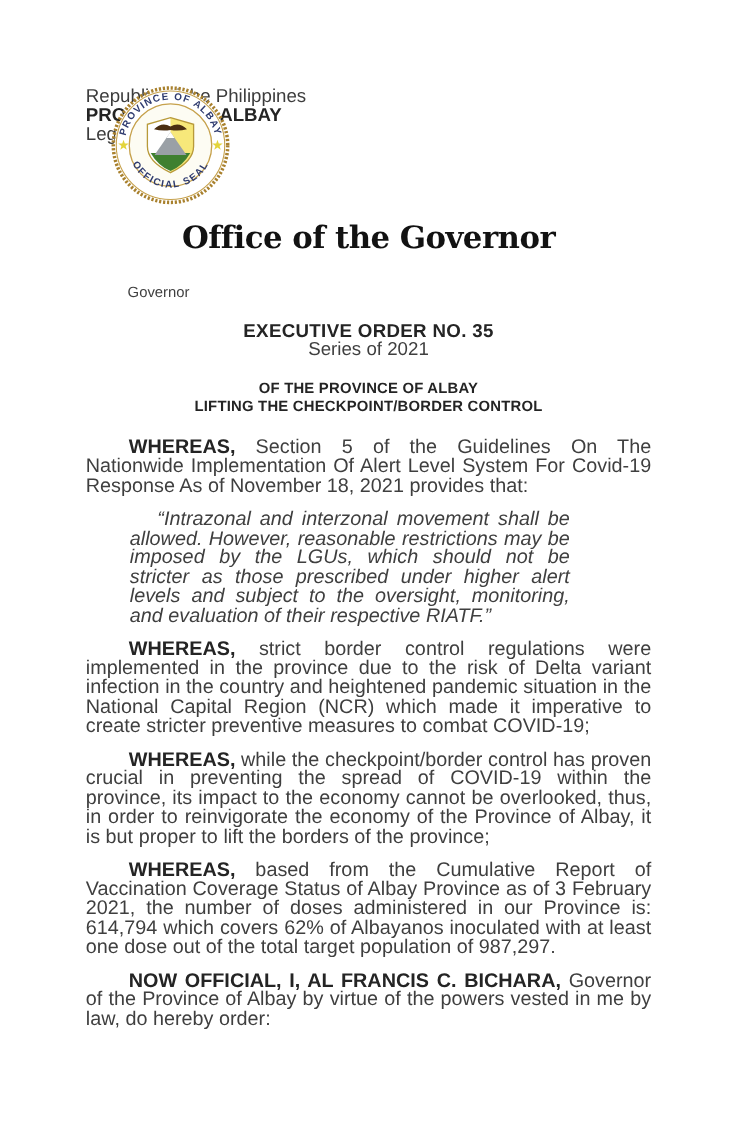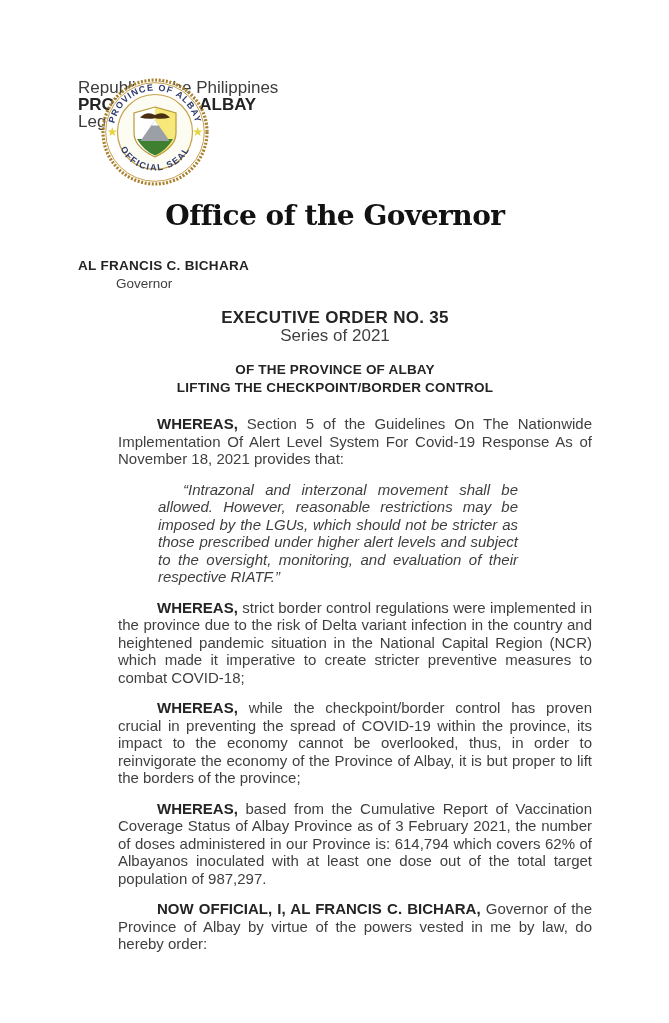--- a/index.html
+++ b/index.html
@@ -21,21 +21,21 @@
   }
   
   .signatory{margin-top:26px;font-size:13.5px;line-height:17.5px;}
   .signatory .name{font-weight:bold;color:#242424;letter-spacing:0.3px;}
   .signatory .position{padding-left:38px;}
   
   .eo-block{text-align:center;margin-top:17px;font-size:17px;line-height:17.5px;}
   .eo-block .eo-no{font-weight:bold;color:#242424;letter-spacing:0.3px;}
   .order-title{text-align:center;margin-top:17px;font-size:13.5px;line-height:17.5px;font-weight:bold;color:#242424;letter-spacing:0.2px;}
   
-  .body-text{margin-top:19px;font-size:15px;line-height:17.5px;text-align:justify;color:#3f3f3f;margin-left:40px;}
+  .body-text{margin-top:19px;font-size:18px;line-height:17.5px;text-align:justify;color:#3f3f3f;}
   .para{margin:0 0 13px 0;text-indent:39px;}
   .para strong{color:#242424;}
   .quote{margin:4px 74px 13px 40px;font-style:italic;text-indent:25px;}
 </style>
 </head>
 <body>
 
 <div class="page">
 
   <div class="letterhead-row">
@@ -76,40 +76,39 @@
     <div class="letterhead-text">
       <div>Republic of the Philippines</div>
       <div class="bold">PROVINCE OF ALBAY</div>
       <div>Legazpi City</div>
     </div>
   </div>
 
   <div class="office-title">Office of the Governor</div>
 
   <div class="signatory">
-    <div class="name">AL FRANCIS C. BICHARA</div>
     <div class="position">Governor</div>
   </div>
 
   <div class="eo-block">
     <div class="eo-no">EXECUTIVE ORDER NO. 35</div>
     <div>Series of 2021</div>
   </div>
 
   <div class="order-title">
     <div>OF THE PROVINCE OF ALBAY</div>
     <div>LIFTING THE CHECKPOINT/BORDER CONTROL</div>
   </div>
 
   <div class="body-text">
     <p class="para"><strong>WHEREAS,</strong><span> Section 5 of the Guidelines On The Nationwide Implementation Of Alert Level System For Covid-19 Response As of November 18, 2021 provides that:</span></p>
 
     <p class="quote">“Intrazonal and interzonal movement shall be allowed. However, reasonable restrictions may be imposed by the LGUs, which should not be stricter as those prescribed under higher alert levels and subject to the oversight, monitoring, and evaluation of their respective RIATF.”</p>
 
-    <p class="para"><strong>WHEREAS,</strong><span> strict border control regulations were implemented in the province due to the risk of Delta variant infection in the country and heightened pandemic situation in the National Capital Region (NCR) which made it imperative to create stricter preventive measures to combat COVID-18;</span></p>
+    <p class="para"><strong>WHEREAS,</strong><span> strict border control regulations were implemented in the province due to the risk of Delta variant infection in the country and heightened pandemic situation in the National Capital Region (NCR) which made it imperative to create stricter preventive measures to combat COVID-19;</span></p>
 
     <p class="para"><strong>WHEREAS,</strong><span> while the checkpoint/border control has proven crucial in preventing the spread of COVID-19 within the province, its impact to the economy cannot be overlooked, thus, in order to reinvigorate the economy of the Province of Albay, it is but proper to lift the borders of the province;</span></p>
 
 
     <p class="para"><strong>WHEREAS,</strong><span> based from the Cumulative Report of Vaccination Coverage Status of Albay Province as of 3 February 2021, the number of doses administered in our Province is: 614,794 which covers 62% of Albayanos inoculated with at least one dose out of the total target population of 987,297.</span></p>
 
     <p class="para"><strong>NOW OFFICIAL, I, AL FRANCIS C. BICHARA,</strong><span> Governor of the Province of Albay by virtue of the powers vested in me by law, do hereby order:</span></p>
   </div>
 
 </div>

